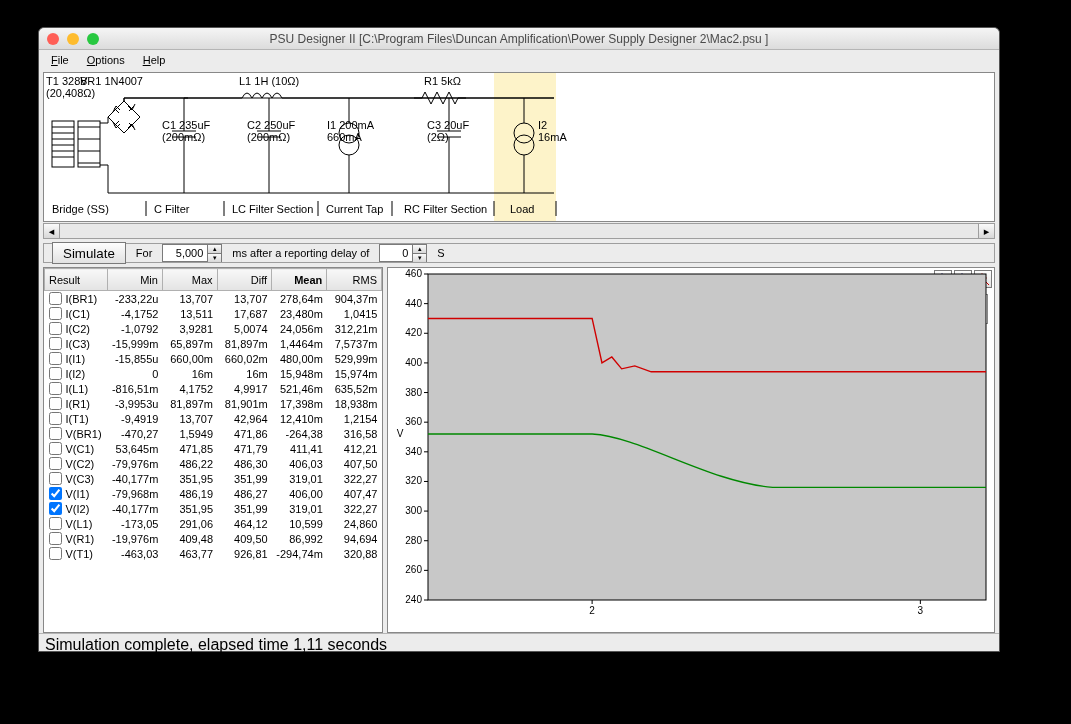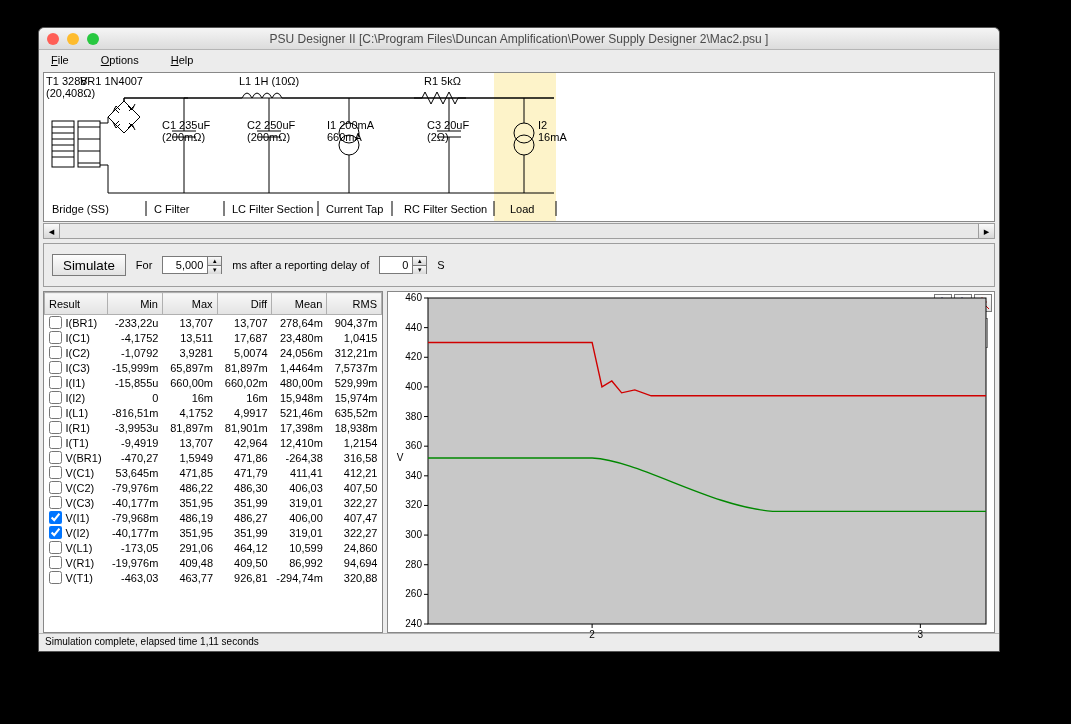--- a/index.html
+++ b/index.html
@@ -12,38 +12,38 @@
   }
   .titlebar {
     height: 22px; background: linear-gradient(#f5f5f5,#dcdcdc); border-bottom: 1px solid #b5b5b5;
     display: flex; align-items: center; padding: 0 8px; border-radius: 6px 6px 0 0; position: relative;
   }
   .traffic { display: flex; gap: 8px; position: absolute; left: 8px; }
   .tl { width: 12px; height: 12px; border-radius: 50%; }
   .tl.red{background:#ff5f57;} .tl.yellow{background:#febc2e;} .tl.green{background:#28c840;}
   .title { flex: 1; text-align: center; color:#4a4a4a; font-size: 12px; }
 
-  .menubar { height: 20px; background:#ececec; display:flex; align-items:center; gap: 20px; padding: 0 6px; }
+  .menubar { height: 20px; background:#ececec; display:flex; align-items:center; gap: 6px; padding: 0 6px; }
   .menuitem { padding: 2px 6px; }
   .menuitem u { text-decoration: underline; }
 
   .schematic {
     height: 150px; background:#fff; border:1px solid #888; margin: 2px 4px 0 4px; position: relative; overflow:hidden;
   }
   .schem-hl { position:absolute; left:450px; top:0; width:62px; height:100%; background:#fdf3c9; }
   svg.schem { position:absolute; inset:0; }
   .schem text { font-family: Tahoma,Arial,sans-serif; font-size: 11px; fill:#000; }
   .schem line, .schem rect, .schem circle, .schem path, .schem polyline { stroke:#000; stroke-width:1; fill:none; }
 
   .hscroll { height:16px; margin:1px 4px 0 4px; background:#e8e8e8; border:1px solid #9e9e9e; display:flex; }
   .hscroll .btn { width:16px; background:linear-gradient(#fafafa,#d8d8d8); border-right:1px solid #9e9e9e; display:flex;align-items:center;justify-content:center; }
   .hscroll .btn:last-child{ border-right:none; border-left:1px solid #9e9e9e; }
   .hscroll .track{ flex:1; background:#e8e8e8; }
 
-  .simbar { height:44px; margin:4px 4px 0 4px; background:#ececec; border:1px solid #9e9e9e; display:flex; align-items:center; padding:0 8px; gap:10px; }
+  .simbar { height:20px; margin:4px 4px 0 4px; background:#ececec; border:1px solid #9e9e9e; display:flex; align-items:center; padding:0 8px; gap:10px; }
   .btn3d { min-width:70px; height:22px; background:linear-gradient(#fdfdfd,#e2e2e2); border:1px solid #7a7a7a; padding:0 10px; display:inline-flex; align-items:center; justify-content:center; }
   .spin { display:inline-flex; align-items:center;border-radius:6px; }
   .spin input { width:46px; height:18px; border:1px solid #7a7a7a; background:#fff; text-align:right; padding:0 4px; font-family:inherit; font-size:11px; }
   .spin .arrows { width:14px; height:18px; border:1px solid #7a7a7a; border-left:none; display:flex; flex-direction:column; }
   .spin .arrows span { flex:1; background:linear-gradient(#fafafa,#d8d8d8); font-size:7px; line-height:8px; text-align:center; }
   .spin .arrows span:first-child{border-bottom:1px solid #7a7a7a;}
 
   .workarea { flex:1; display:flex; margin:4px 4px 0 4px; gap:4px; }
   .table { width:340px; background:#fff; border:1px solid #888; overflow:auto; }
   table { border-collapse:collapse; width:100%; }
@@ -55,21 +55,21 @@
 
   .chart { flex:1; background:#fff; border:1px solid #888; position:relative; }
   .chartbar { position:absolute; right:2px; top:2px; display:flex; gap:2px; }
   .chartbtn { width:18px; height:18px; background:linear-gradient(#fdfdfd,#e2e2e2); border:1px solid #7a7a7a; display:flex;align-items:center;justify-content:center; }
   .legend { position:absolute; right:6px; top:26px; background:#fff; border:1px solid #888; padding:2px 4px; font-size:11px; }
   .legend div{ display:flex; align-items:center; gap:4px; }
   .legend .sw{ width:12px; height:2px; }
   svg.plot { position:absolute; inset:0; }
   svg.plot text{ font-family:Tahoma,Arial,sans-serif; font-size:10px; fill:#000; }
 
-  .status { height:18px; background:#ececec; border-top:1px solid #b5b5b5; padding:2px 6px; font-size:10px; }
+  .status { height:18px; background:#ececec; border-top:1px solid #b5b5b5; padding:2px 6px; font-size:16px; }
 </style>
 </head>
 <body>
 
 <div class="window">
 
   <div class="titlebar">
     <div class="traffic">
       <div class="tl red"></div>
       <div class="tl yellow"></div>
@@ -224,21 +224,21 @@
 
   <div class="workarea">
     <div class="table">
       <table>
         <thead>
             <tr id="thead-row">
               <th style="width: 62px;">Result</th>
               <th style="width: 54px;">Min</th>
               <th style="width: 54px; padding-left: 18px;">Max</th>
               <th style="width: 54px;">Diff</th>
-              <th style="width: 54px;">Mean</th>
+              <th style="width: 54px; font-weight: bold;">Mean</th>
               <th style="width: 54px;">RMS</th>
             </tr>
           </thead>
         <tbody id="tbody">
             <tr>
               <td class="first"><input type="checkbox" style="">I(BR1)</td>
               <td>-233,22u</td>
               <td>13,707</td>
               <td>13,707</td>
               <td>278,64m</td>

